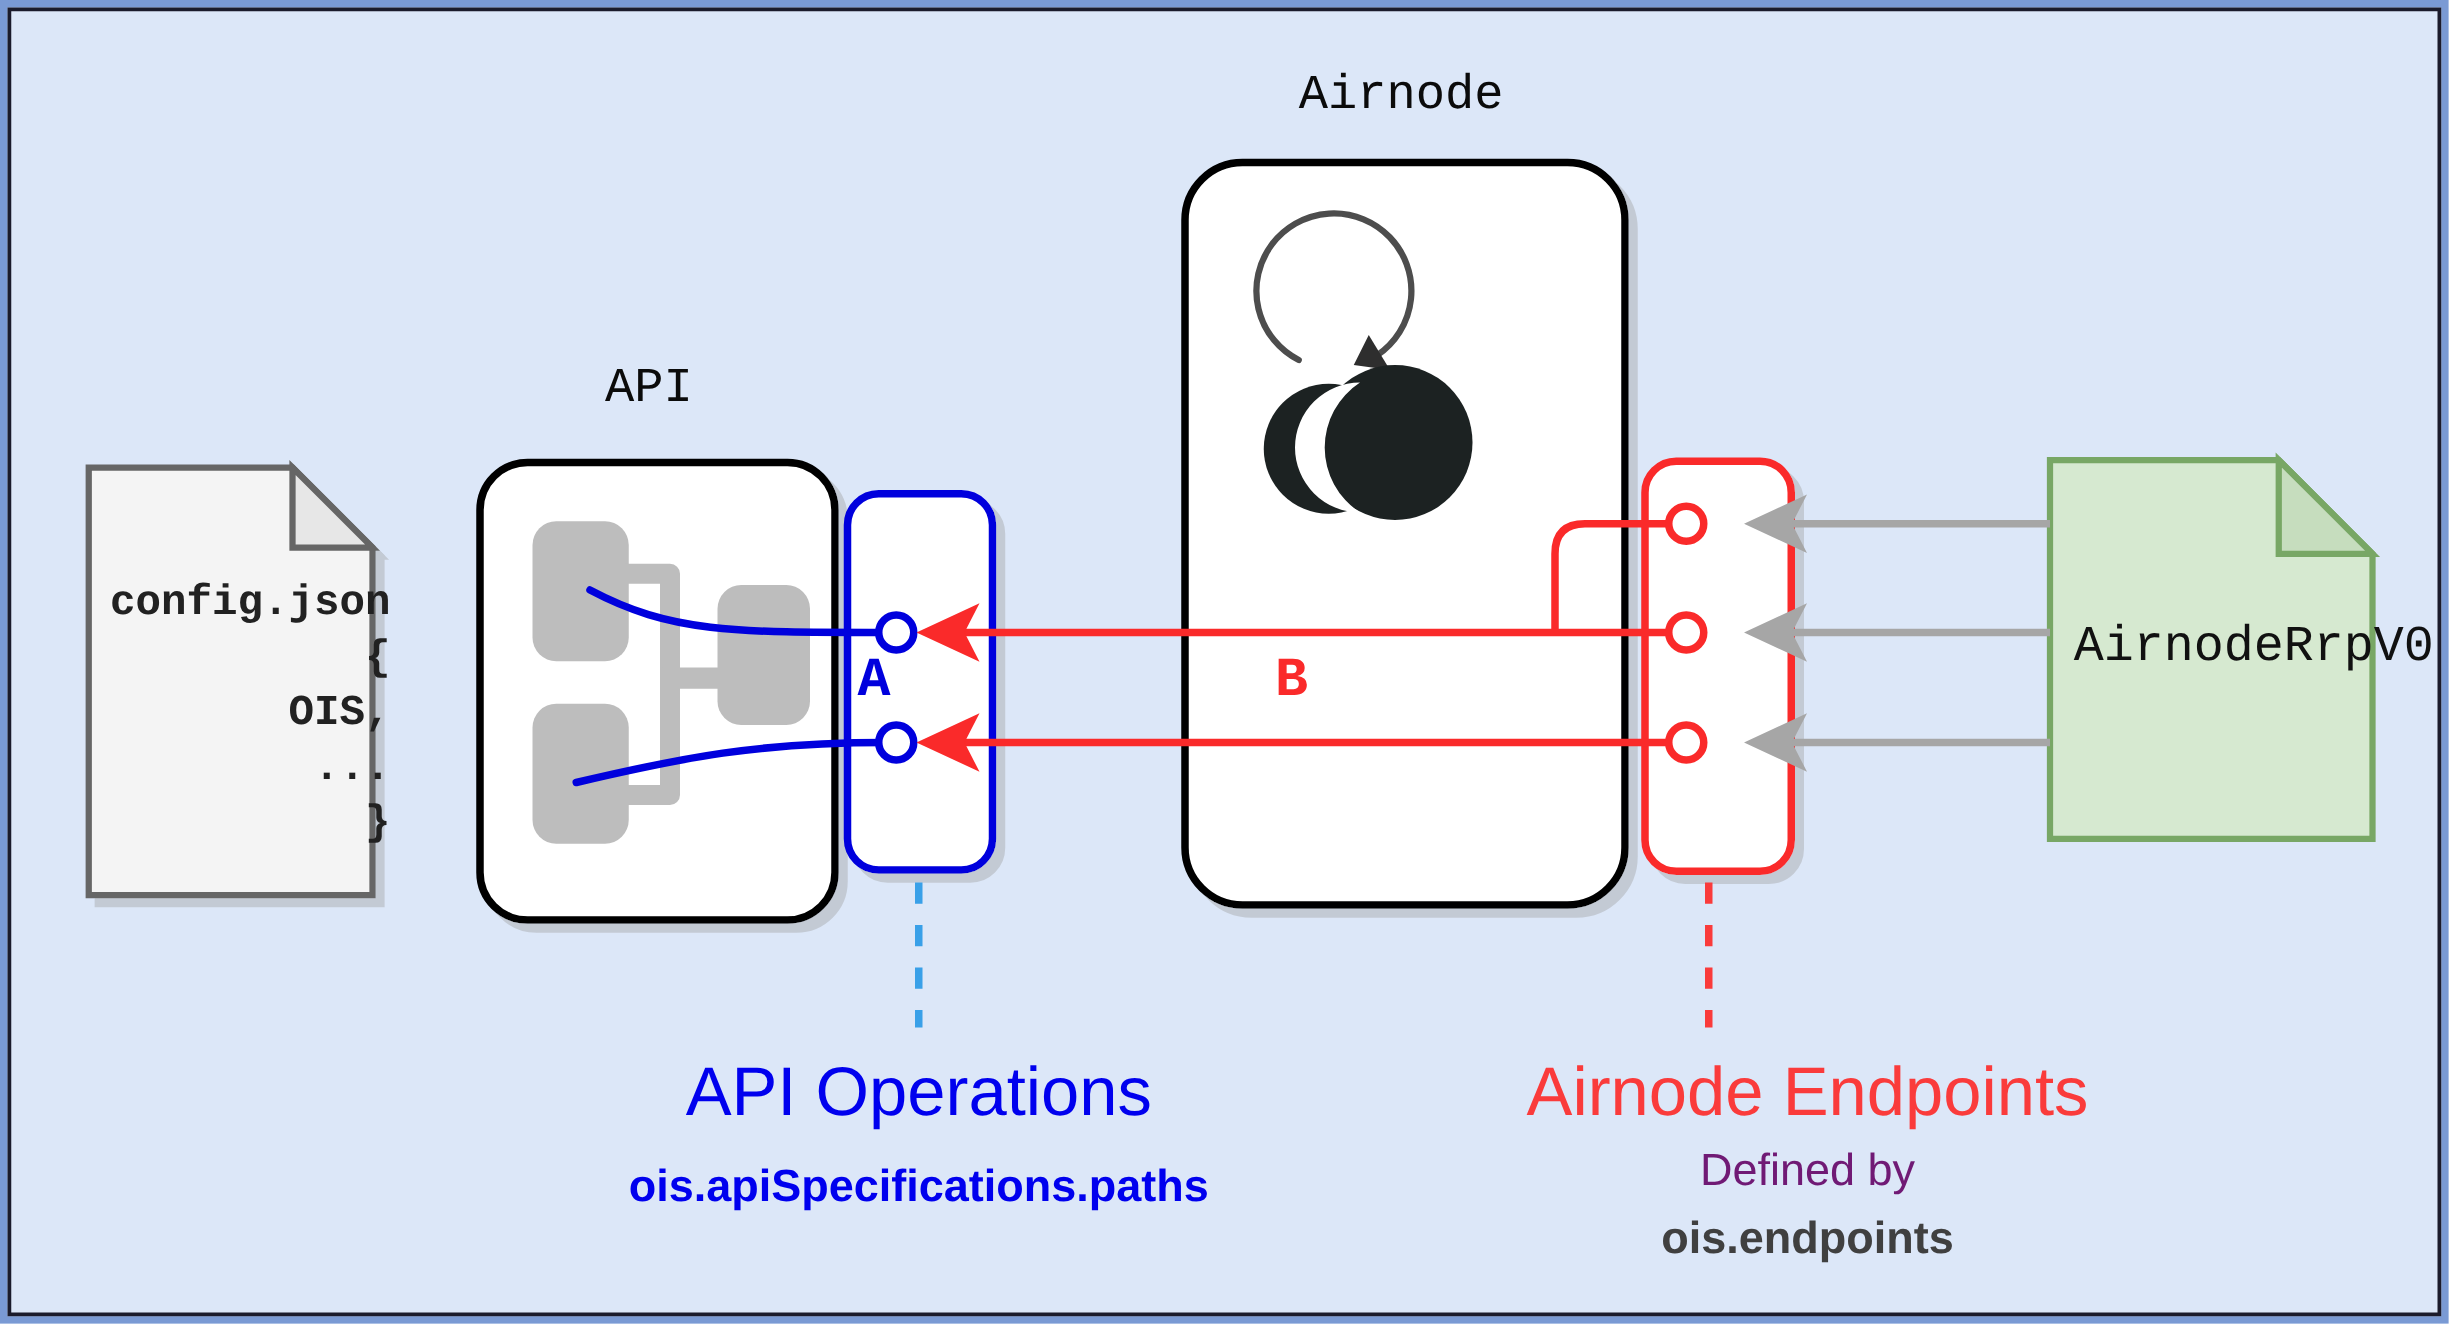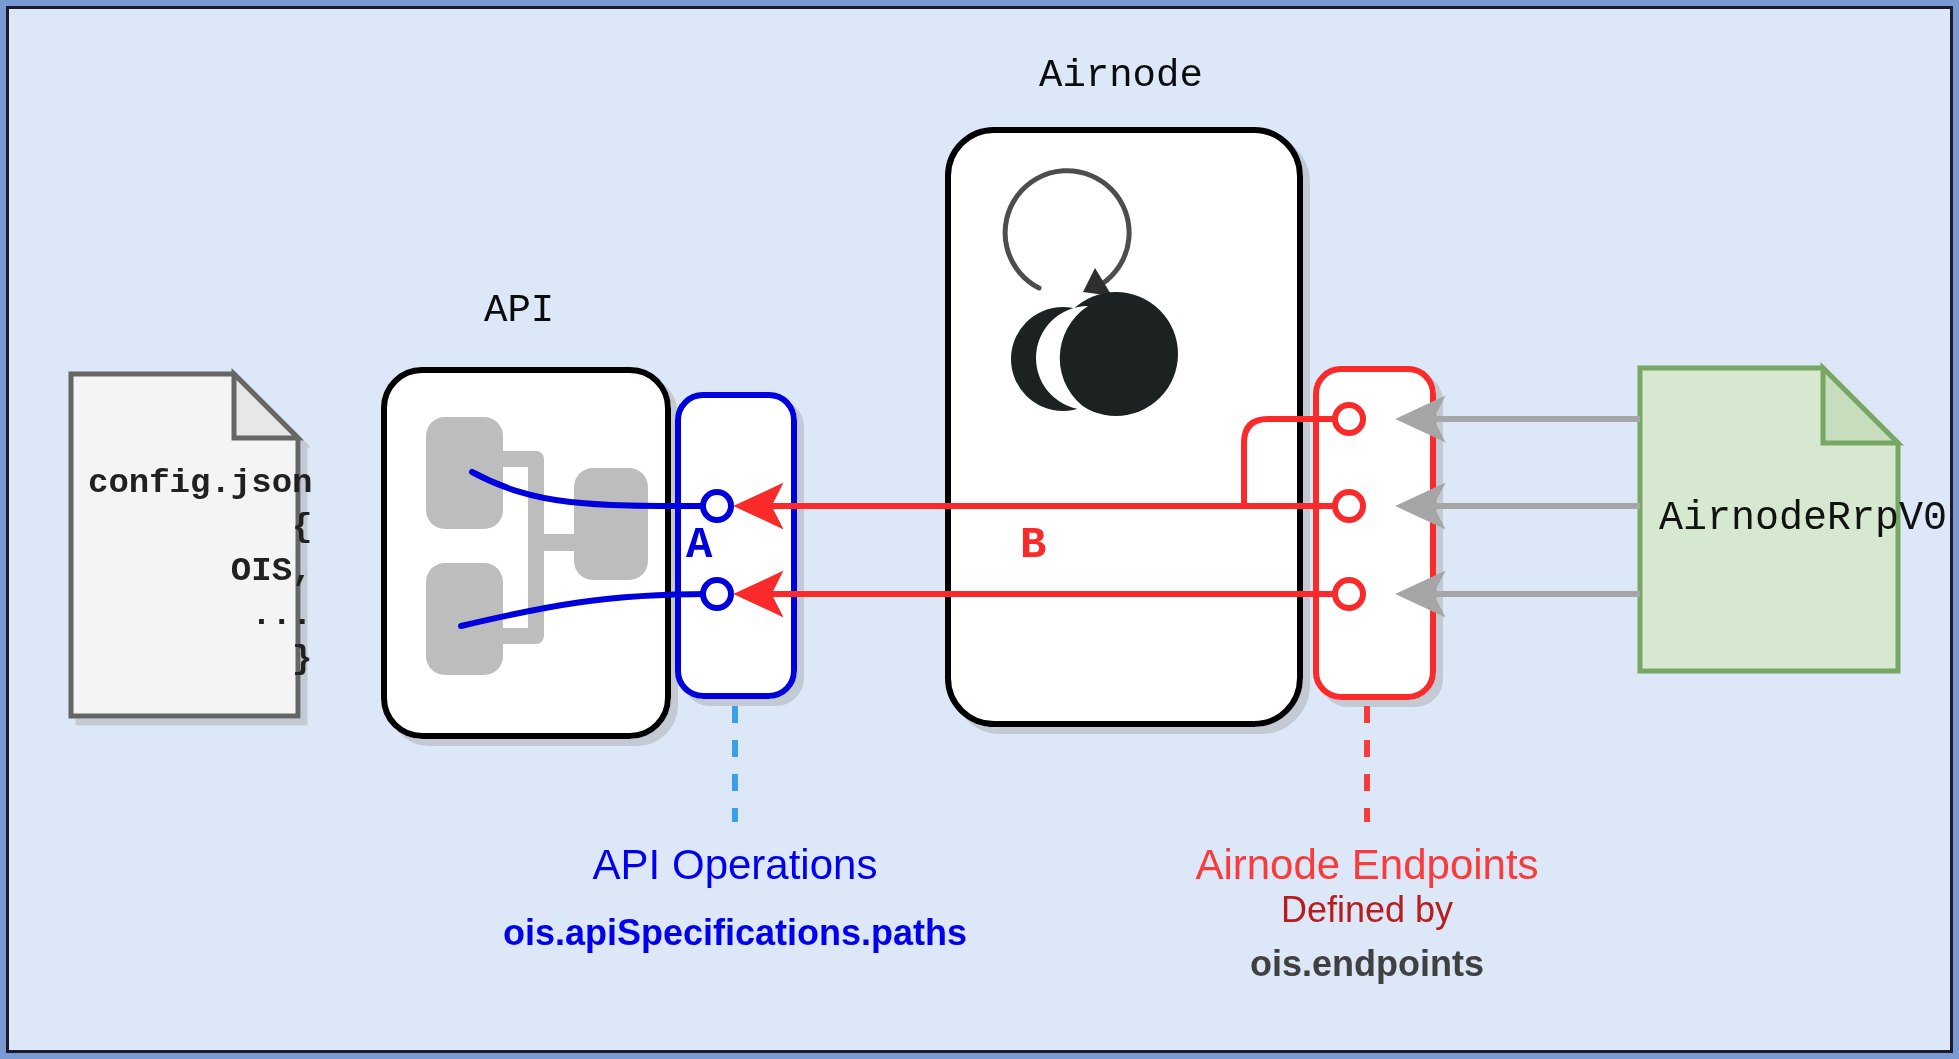--- a/index.html
+++ b/index.html
@@ -47,21 +47,21 @@
     font-size: 34px;
     color: #212121;
     font-weight: bold;
     line-height: 44px;
   }
   .port-lbl {
     font-weight: bold;
     font-size: 44px;
   }
   .cap-head {
-    font-size: 42px;
+    font-size: 55px;
     font-weight: 400;
   }
   .cap-sub {
     font-size: 36px;
     font-weight: 400;
   }
   .cap-code {
     font-size: 36px;
     font-weight: bold;
   }
@@ -184,19 +184,19 @@
 
   <div class="lbl port-lbl" style="left:680px; top:514px; color:#0000dd;">A</div>
 
   <div class="lbl port-lbl" style="left:1014px; top:514px; color:#fa2a2a;">B</div>
 
   <div class="cap-block" style="left:729px; top:835px;">
     <div class="cap-head" style="color:#0000ee;">API Operations</div>
     <div class="cap-code" style="color:#0000ee; margin-top:23px;">ois.apiSpecifications.paths</div>
   </div>
 
-  <div class="cap-block" style="left:1361px; top:835px;">
+  <div class="cap-block" style="left:1440px; top:835px;">
     <div class="cap-head" style="color:#fa3b3b;">Airnode Endpoints</div>
-    <div class="cap-sub" style="color:#b91c1c; ">Defined by</div>
+    <div class="cap-sub" style="color:#701a75; margin-top:10px;">Defined by</div>
     <div class="cap-code" style="color:#404040; margin-top:12px;">ois.endpoints</div>
   </div>
 
 </div>
 
 </body></html>

